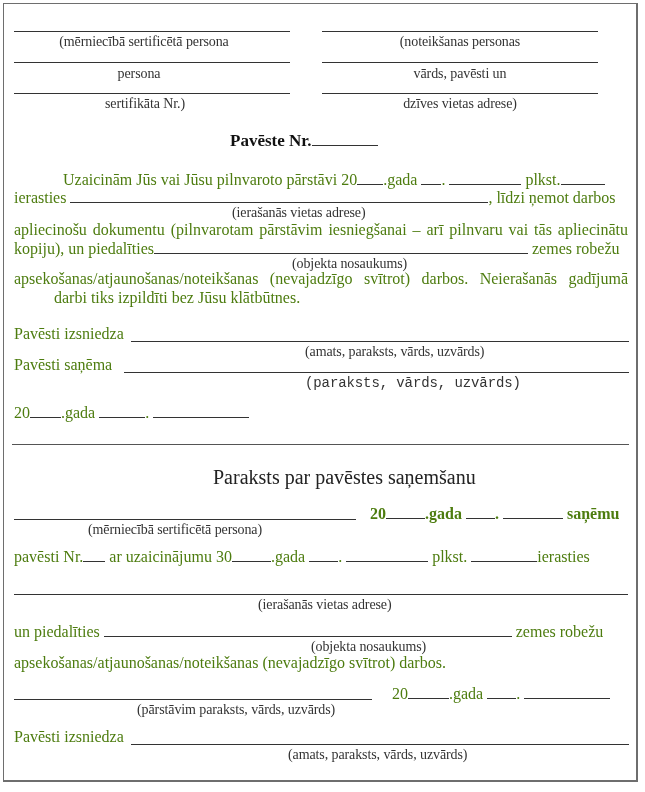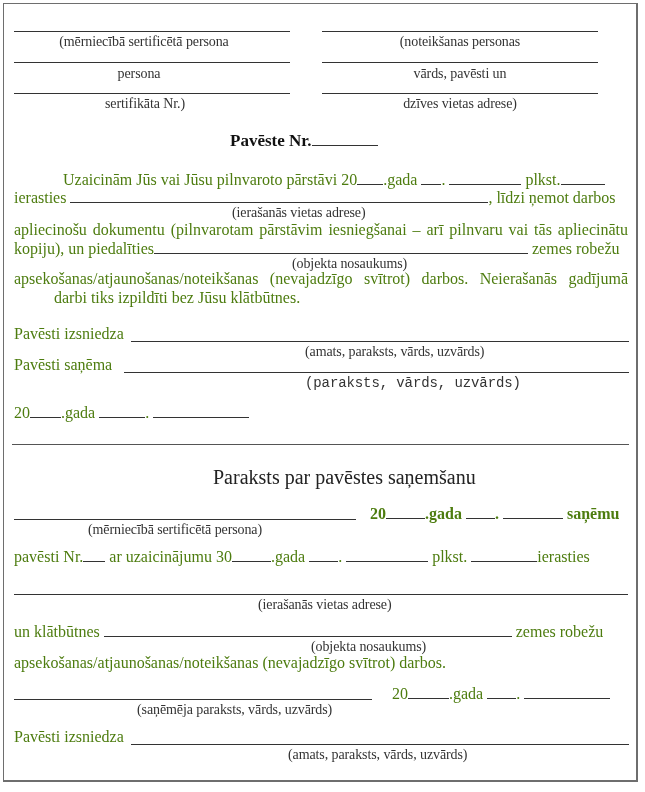--- a/index.html
+++ b/index.html
@@ -96,30 +96,30 @@
   <span class="blank" style="width:29px;"></span><span>.</span>
   <span class="blank" style="width:82px;"></span>
   <span>plkst.</span>
   <span class="blank" style="width:66px;"></span><span>ierasties</span>
 </div>
 
 <div class="hline" style="left:14px; top:594px; width:614px;"></div>
 <div class="cap" style="left:258px; top:597px;">(ierašanās vietas adrese)</div>
 
 <div class="t" style="left:14px; top:623px;">
-  <span>un klātbūtnes</span>
+  <span>un piedalīties</span>
   <span class="blank" style="width:408px;"></span>
   <span>zemes  robežu</span>
 </div>
 <div class="cap" style="left:311px; top:639px;">(objekta nosaukums)</div>
 
 <div class="t" style="left:14px; top:654px;">apsekošanas/atjaunošanas/noteikšanas (nevajadzīgo svītrot) darbos.</div>
 
 <div class="hline" style="left:14px; top:699px; width:358px;"></div>
-<div class="cap" style="left:137px; top:702px;">(saņēmēja paraksts, vārds, uzvārds)</div>
+<div class="cap" style="left:137px; top:702px;">(pārstāvim paraksts, vārds, uzvārds)</div>
 <div class="t" style="left:392px; top:685px;">
   <span>20</span><span class="blank" style="width:41px;"></span><span>.gada</span>
   <span class="blank" style="width:29px;"></span><span>.</span>
   <span class="blank" style="width:86px;"></span>
 </div>
 
 <div class="t" style="left:14px; top:728px;">Pavēsti izsniedza</div>
 <div class="hline" style="left:131px; top:744px; width:498px;"></div>
 <div class="cap" style="left:288px; top:747px;">(amats, paraksts, vārds, uzvārds)</div>
 

